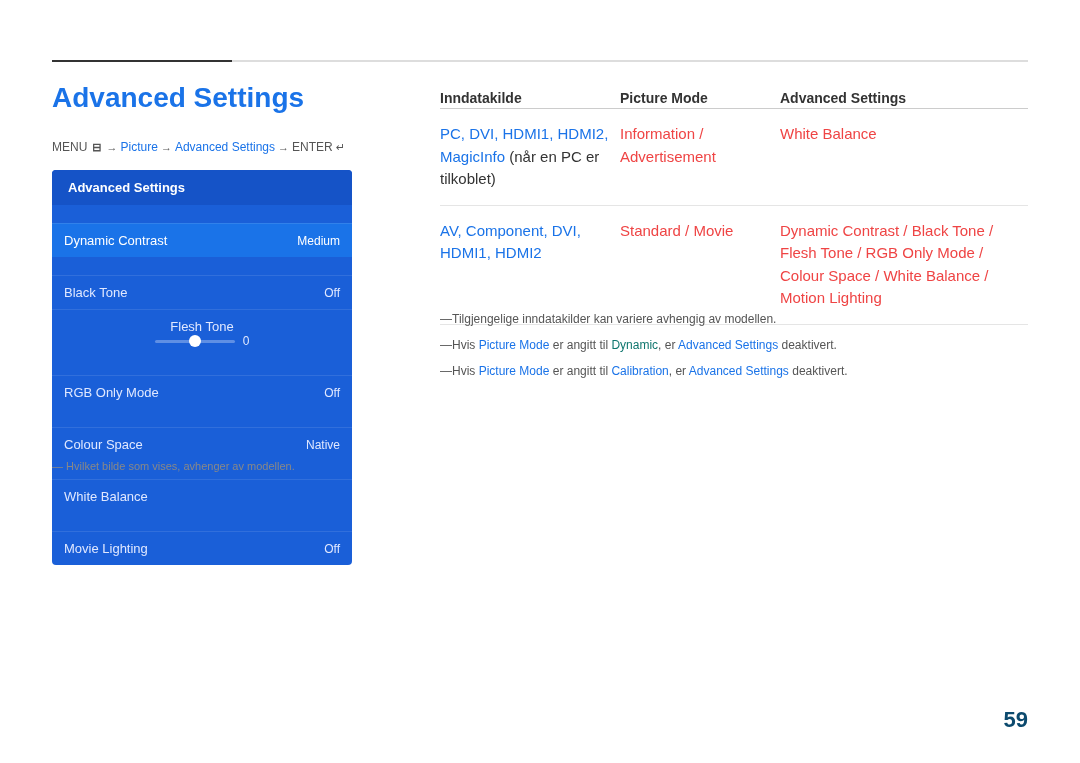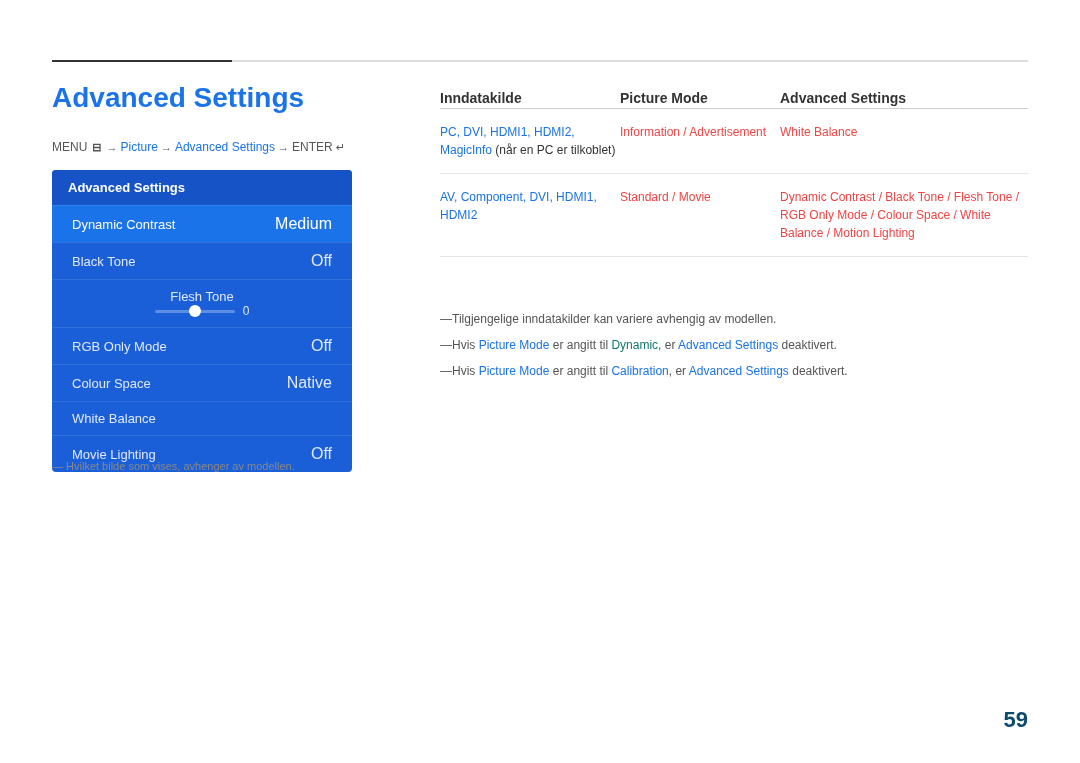--- a/index.html
+++ b/index.html
@@ -74,33 +74,34 @@
       padding: 10px 16px;
       font-size: 13px;
       font-weight: 600;
       color: #fff;
     }
 
     .panel-item {
       display: flex;
       align-items: center;
       justify-content: space-between;
-      padding: 9px 20px;
+      padding: 9px 12px;
       color: #fff;
       font-size: 13px;
       border-top: 1px solid rgba(255,255,255,0.1);
+      margin-top: 18px;
     }
 
     .panel-item.active {
       background: #1a73e8;
     }
 
     .panel-item .item-label { color: #e0e8ff; }
     .panel-item.active .item-label { color: #fff; font-weight: 500; }
-    .panel-item .item-value { color: #e0e8ff; font-size: 16px; }
+    .panel-item .item-value { color: #e0e8ff; font-size: 12px; }
     .panel-item.active .item-value { color: #fff; }
 
     .flesh-tone-row {
       display: flex;
       align-items: center;
       justify-content: space-between;
       padding: 9px 16px;
       color: #fff;
       font-size: 13px;
       border-top: 1px solid rgba(255,255,255,0.1);
@@ -165,21 +166,21 @@
       color: #333;
     }
 
     .table-row {
       display: flex;
       padding: 14px 0;
       border-bottom: 1px solid #e5e5e5;
       align-items: flex-start;
     }
 
-    .cell { font-size: 12px; color: #333; line-height: 1.5; }
+    .cell { font-size: 15px; color: #333; line-height: 1.5; }
     .cell.inndatakilde { width: 180px; }
     .cell.picture-mode { width: 160px; }
     .cell.advanced { flex: 1; }
 
     .cell .orange { color: #ef4444; }
     .cell .blue { color: #1a73e8; }
 
     
     .notes-section {
       position: absolute;

